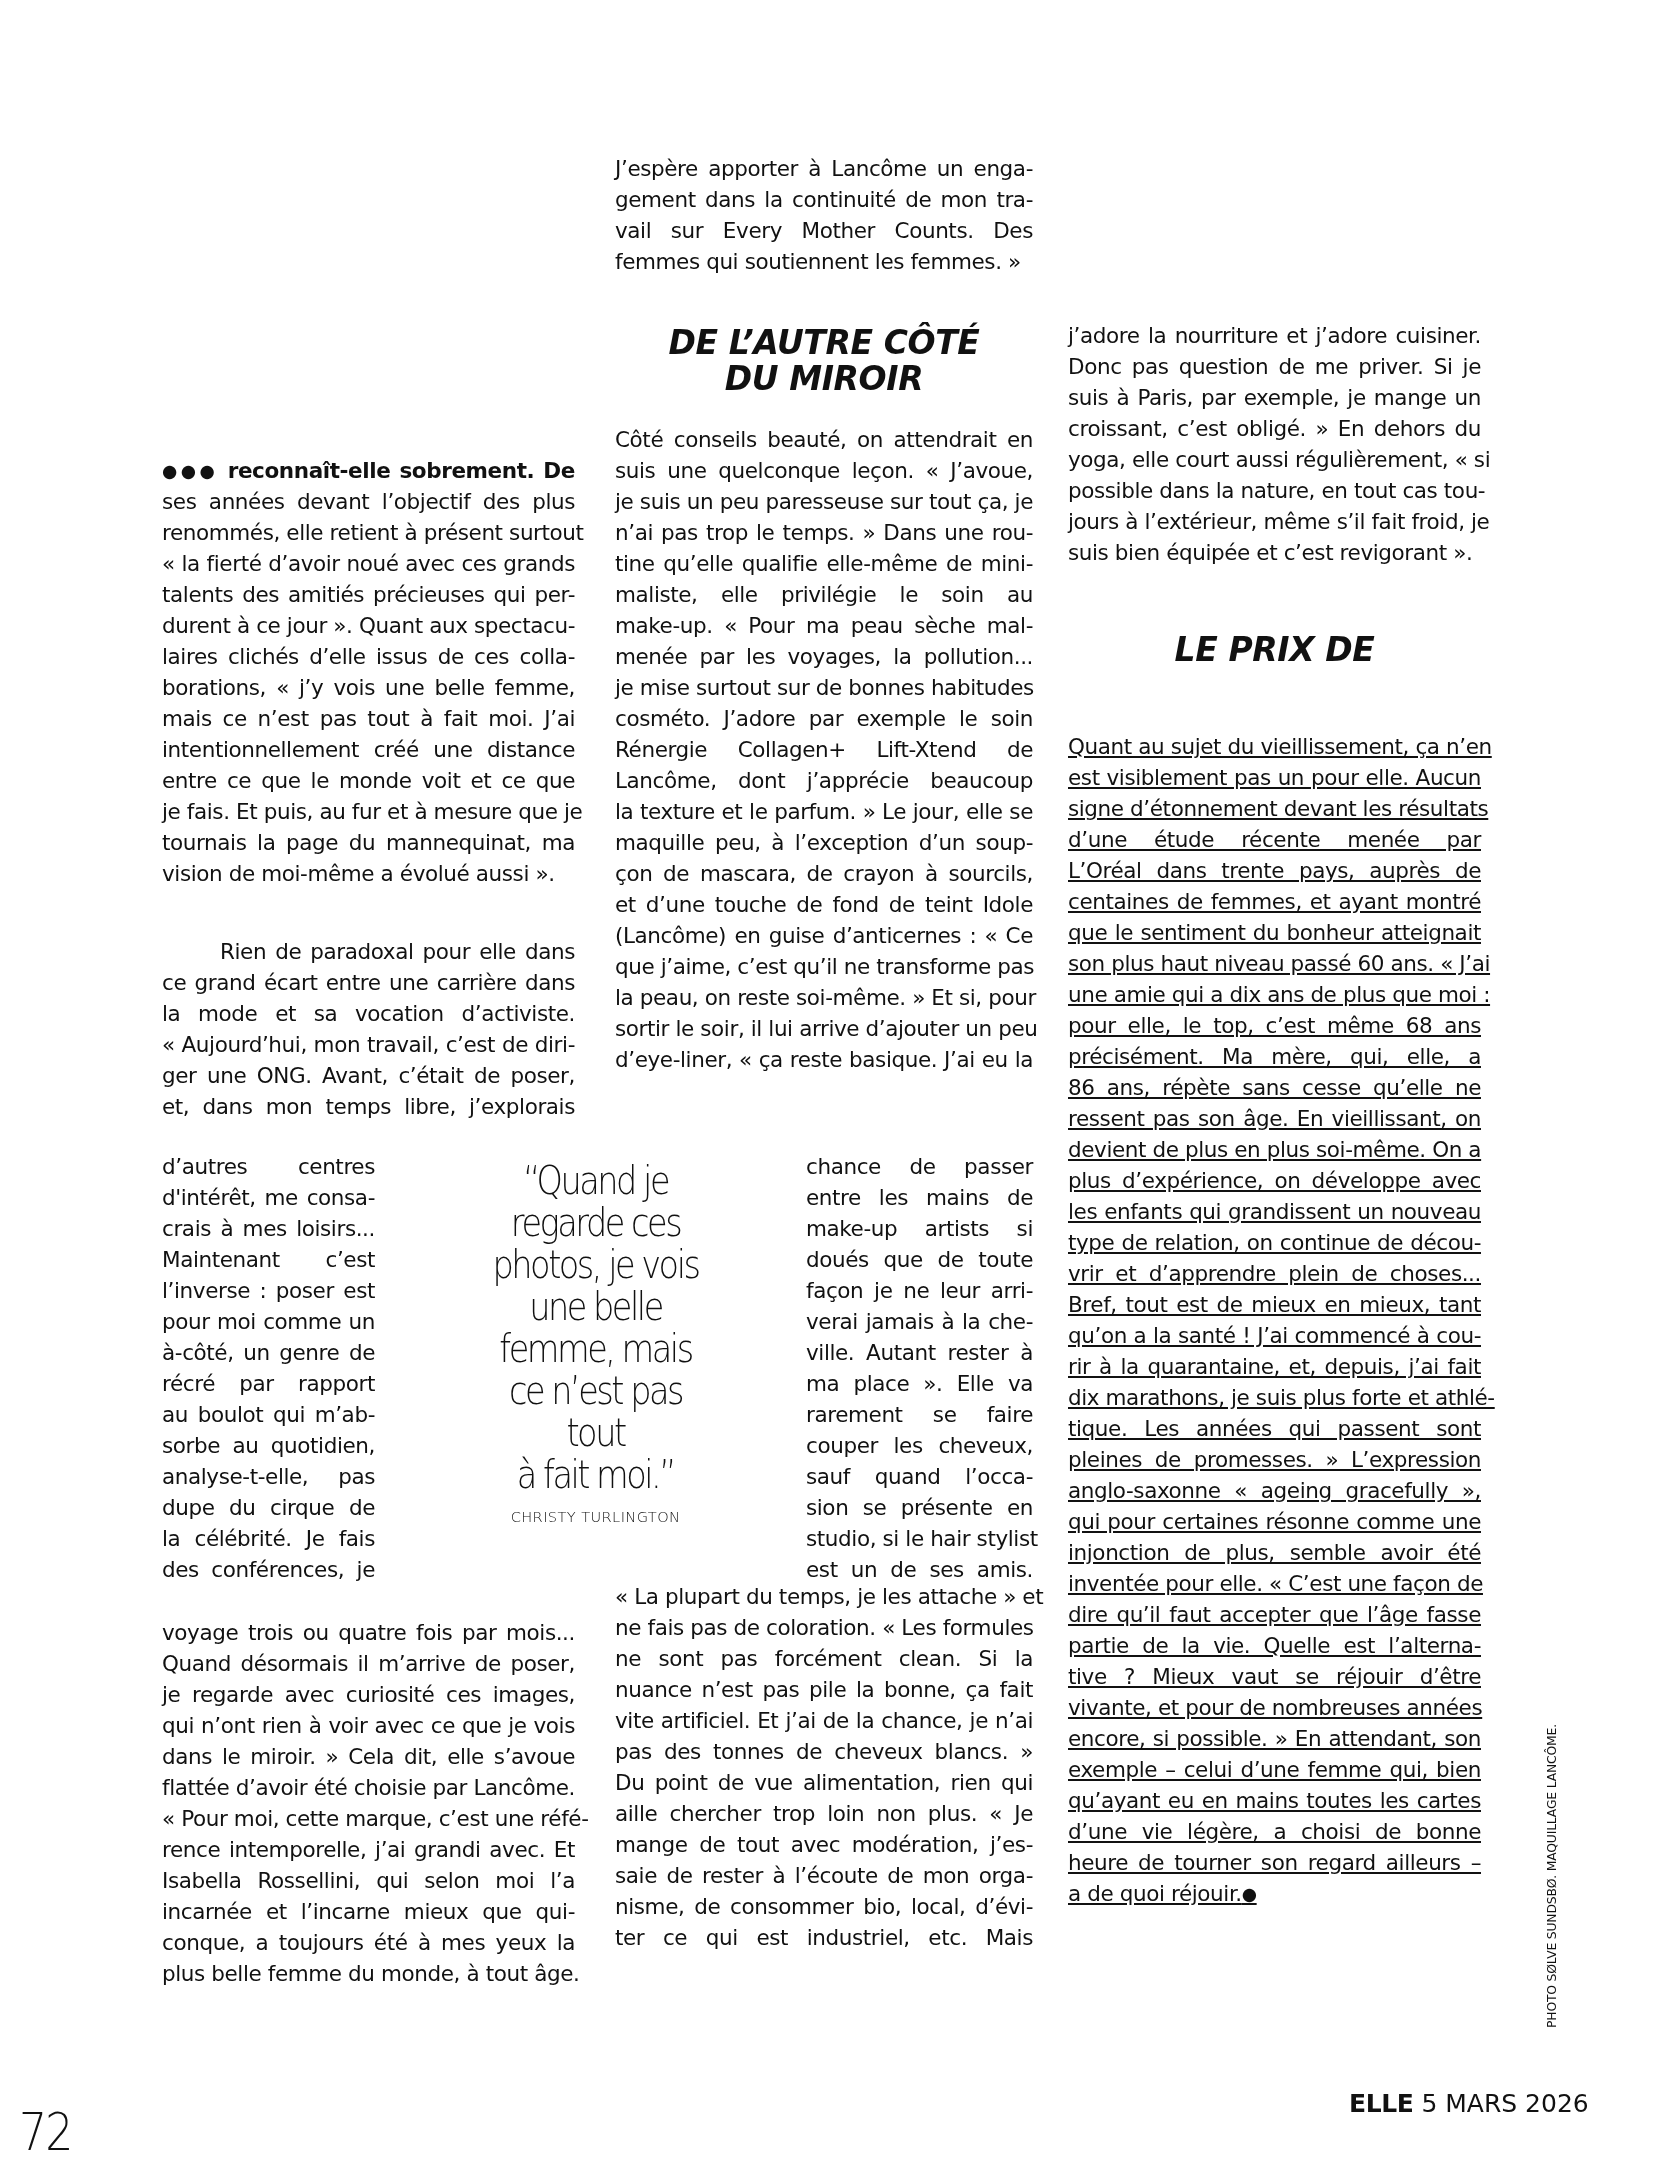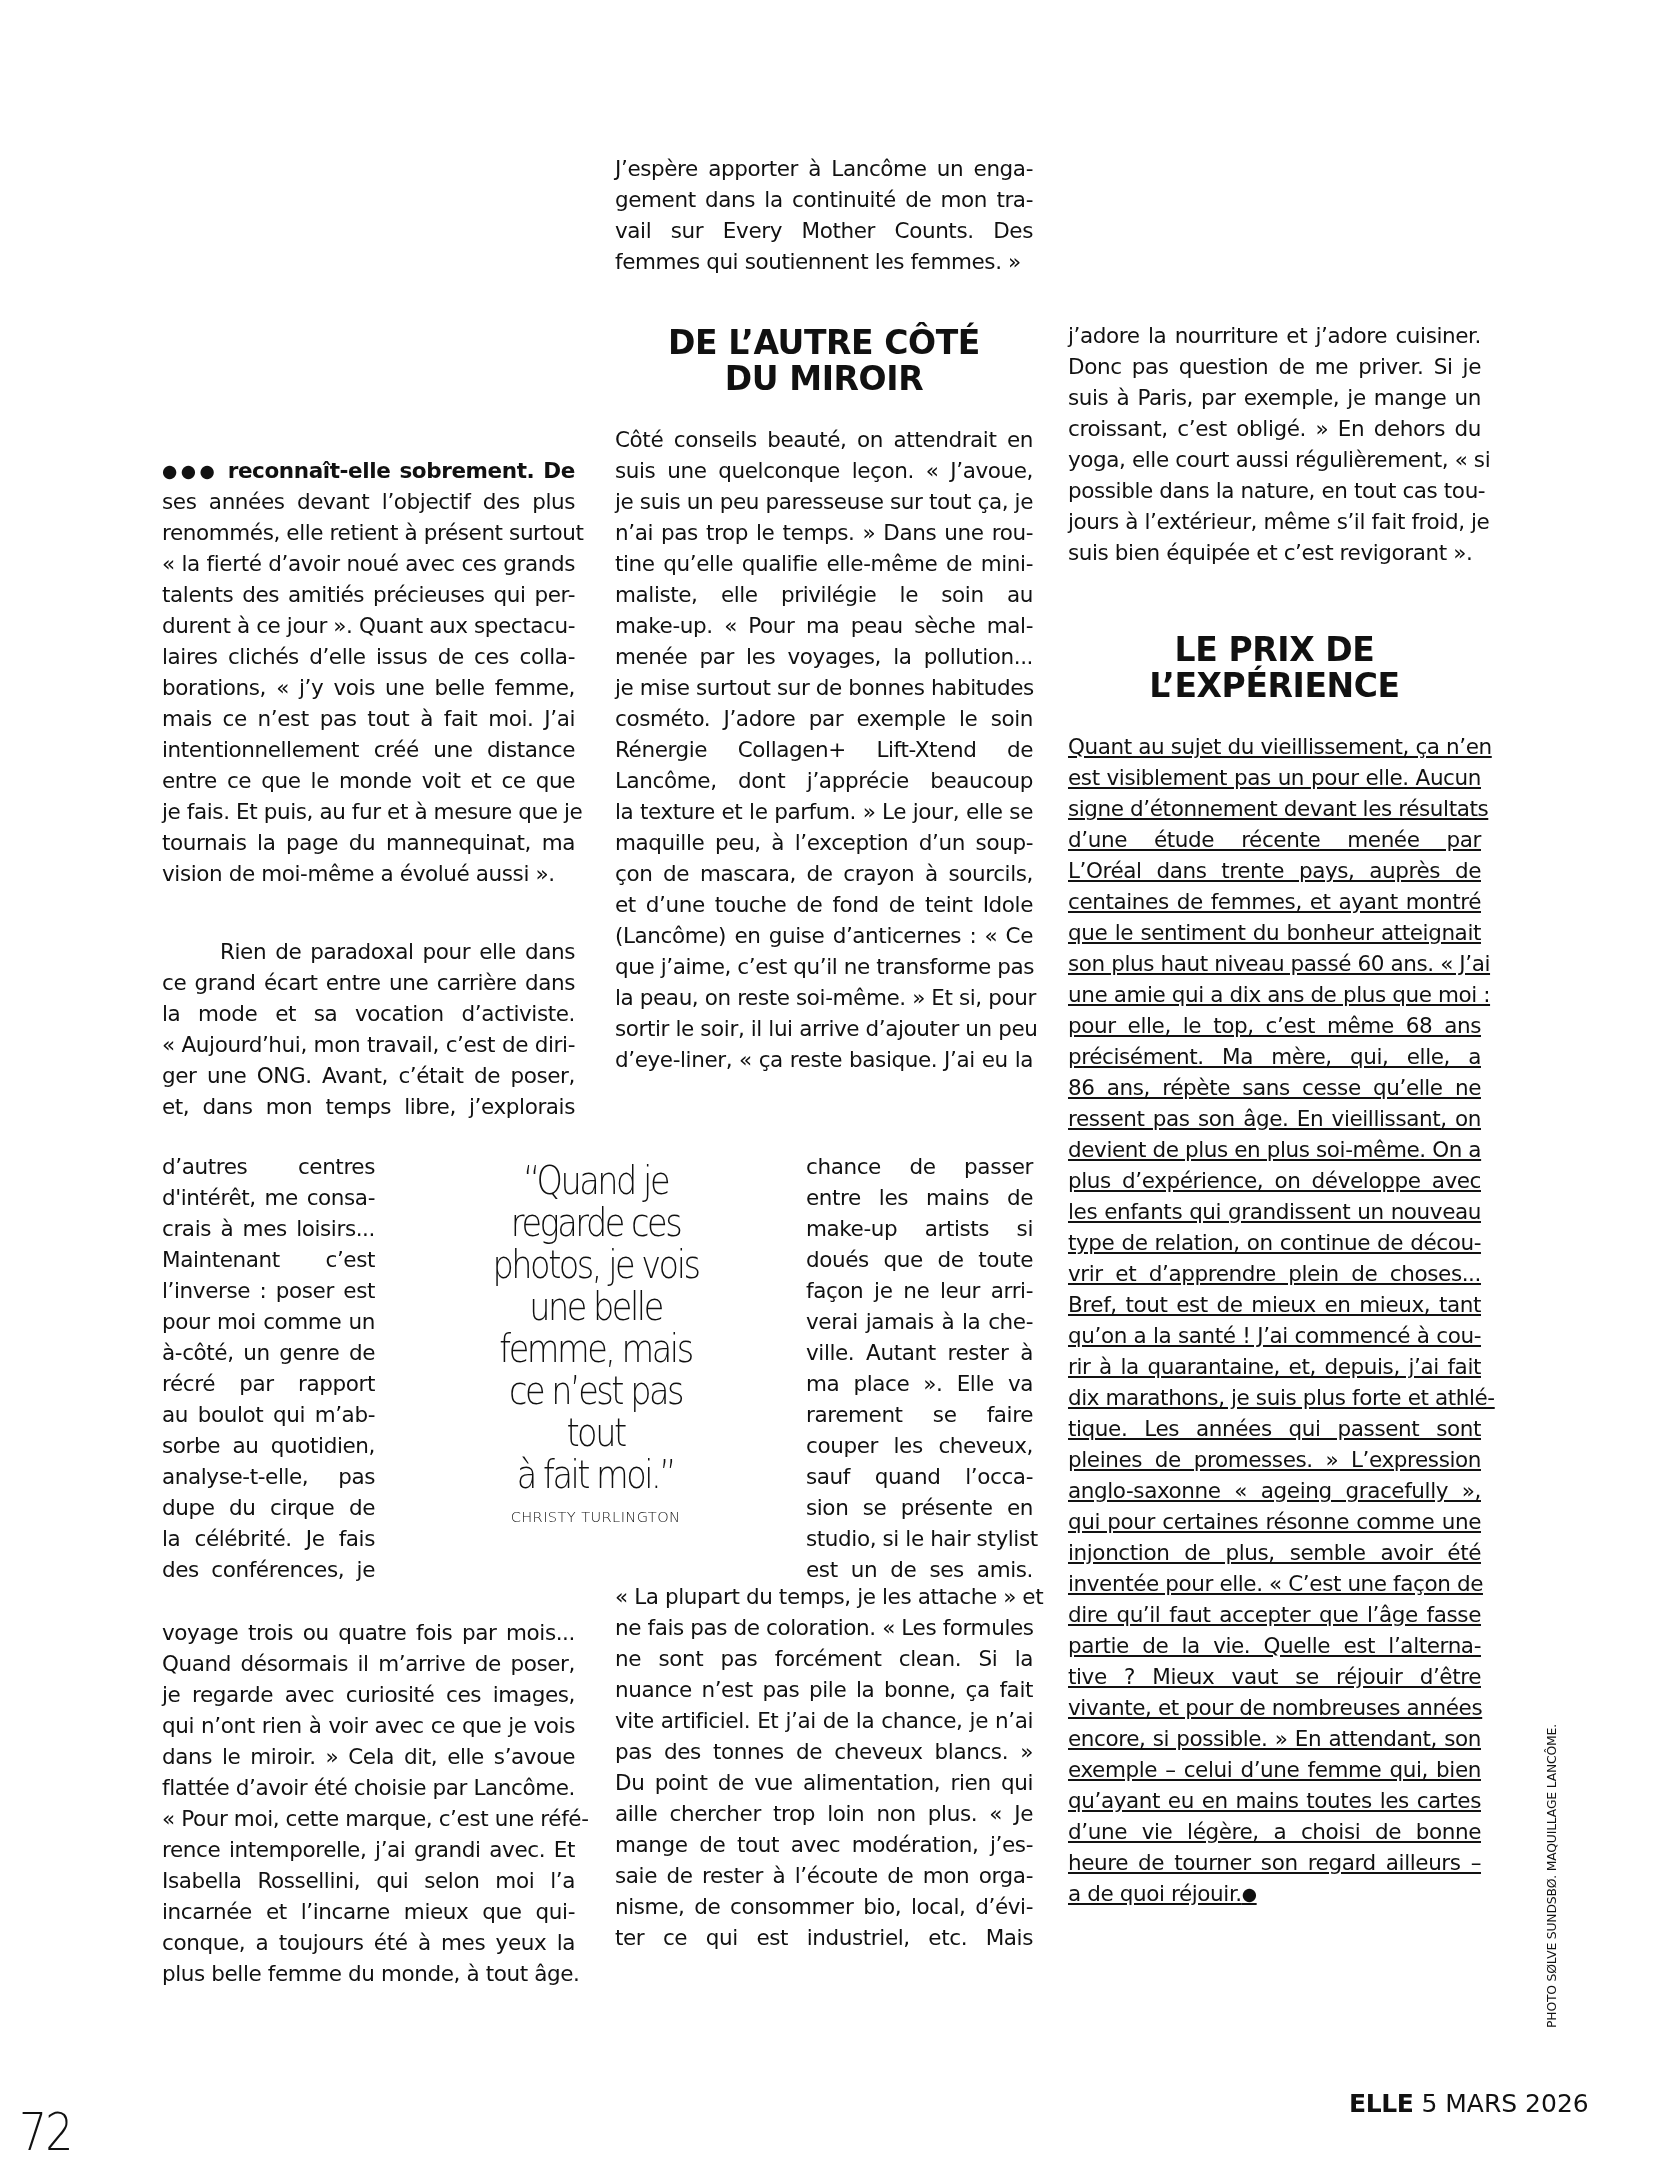--- a/index.html
+++ b/index.html
@@ -3,21 +3,21 @@
 <meta charset="utf-8">
 <style>
   html, body { margin: 0; padding: 0; background: #ffffff; }
   body { width: 1674px; height: 2183px; position: relative; overflow: hidden;
          font-family: "DejaVu Sans", "Liberation Sans", sans-serif; color: #111111; }
   .col { position: absolute; font-size: 21.5px; line-height: 31px; letter-spacing: -0.4px; }
   .col .ln { display: block; white-space: nowrap; text-align: justify; text-align-last: justify; height: 31px; }
   .col .ln.last { text-align-last: left; }
   .col .ln.indent { padding-left: 58px; }
   .head { position: absolute; text-align: center; font-weight: bold; font-size: 33px; line-height: 36px;
-          letter-spacing: -0.4px; font-family: "DejaVu Sans", sans-serif; }
+          letter-spacing: -0.4px; font-family: "DejaVu Sans", sans-serif; font-style: italic; }
   .head span { display: block; }
   .dots { font-size: 17.5px; letter-spacing: 1.5px; vertical-align: 1.5px; }
   .enddot { font-size: 17.5px; vertical-align: 1.5px; }
   .pull { position: absolute; left: 457px; top: 1160px; width: 277px; text-align: center;
           font-family: "DejaVu Sans", sans-serif; font-weight: 300; }
   .pull .q { display: block; font-size: 39px; line-height: 42px; letter-spacing: -2.9px; transform: scaleX(0.86); }
   .pull .by { display: block; font-size: 14.6px; letter-spacing: 0.4px; margin-top: 11.6px; }
   .credit { position: absolute; left: 1544px; top: 2028px; transform-origin: 0 0; transform: rotate(-90deg);
             font-size: 12.4px; white-space: nowrap; letter-spacing: -0.2px; }
   .folio { position: absolute; left: 19px; top: 2102px; font-size: 52px; font-weight: 200; letter-spacing: -2.2px;
@@ -166,21 +166,20 @@
     <span class="ln">Donc pas question de me priver. Si je</span>
     <span class="ln">suis à Paris, par exemple, je mange un</span>
     <span class="ln">croissant, c’est obligé. » En dehors du</span>
     <span class="ln">yoga, elle court aussi régulièrement, « si</span>
     <span class="ln">possible dans la nature, en tout cas tou-</span>
     <span class="ln">jours à l’extérieur, même s’il fait froid, je</span>
     <span class="ln last">suis bien équipée et c’est revigorant ».</span>
   </div>
 <div class="head" style="left:1068px; top:632px; width:413px;">
   <span>LE PRIX DE</span>
-  <span>L’EXPÉRIENCE</span>
 </div>
 <div class="col" style="left:1068px; top:731px; width:413px;text-decoration:underline;" id="c3b">
     <span class="ln">Quant au sujet du vieillissement, ça n’en</span>
     <span class="ln">est visiblement pas un pour elle. Aucun</span>
     <span class="ln">signe d’étonnement devant les résultats</span>
     <span class="ln">d’une étude récente menée par</span>
     <span class="ln">L’Oréal dans trente pays, auprès de</span>
     <span class="ln">centaines de femmes, et ayant montré</span>
     <span class="ln">que le sentiment du bonheur atteignait</span>
     <span class="ln">son plus haut niveau passé 60 ans. « J’ai</span>

